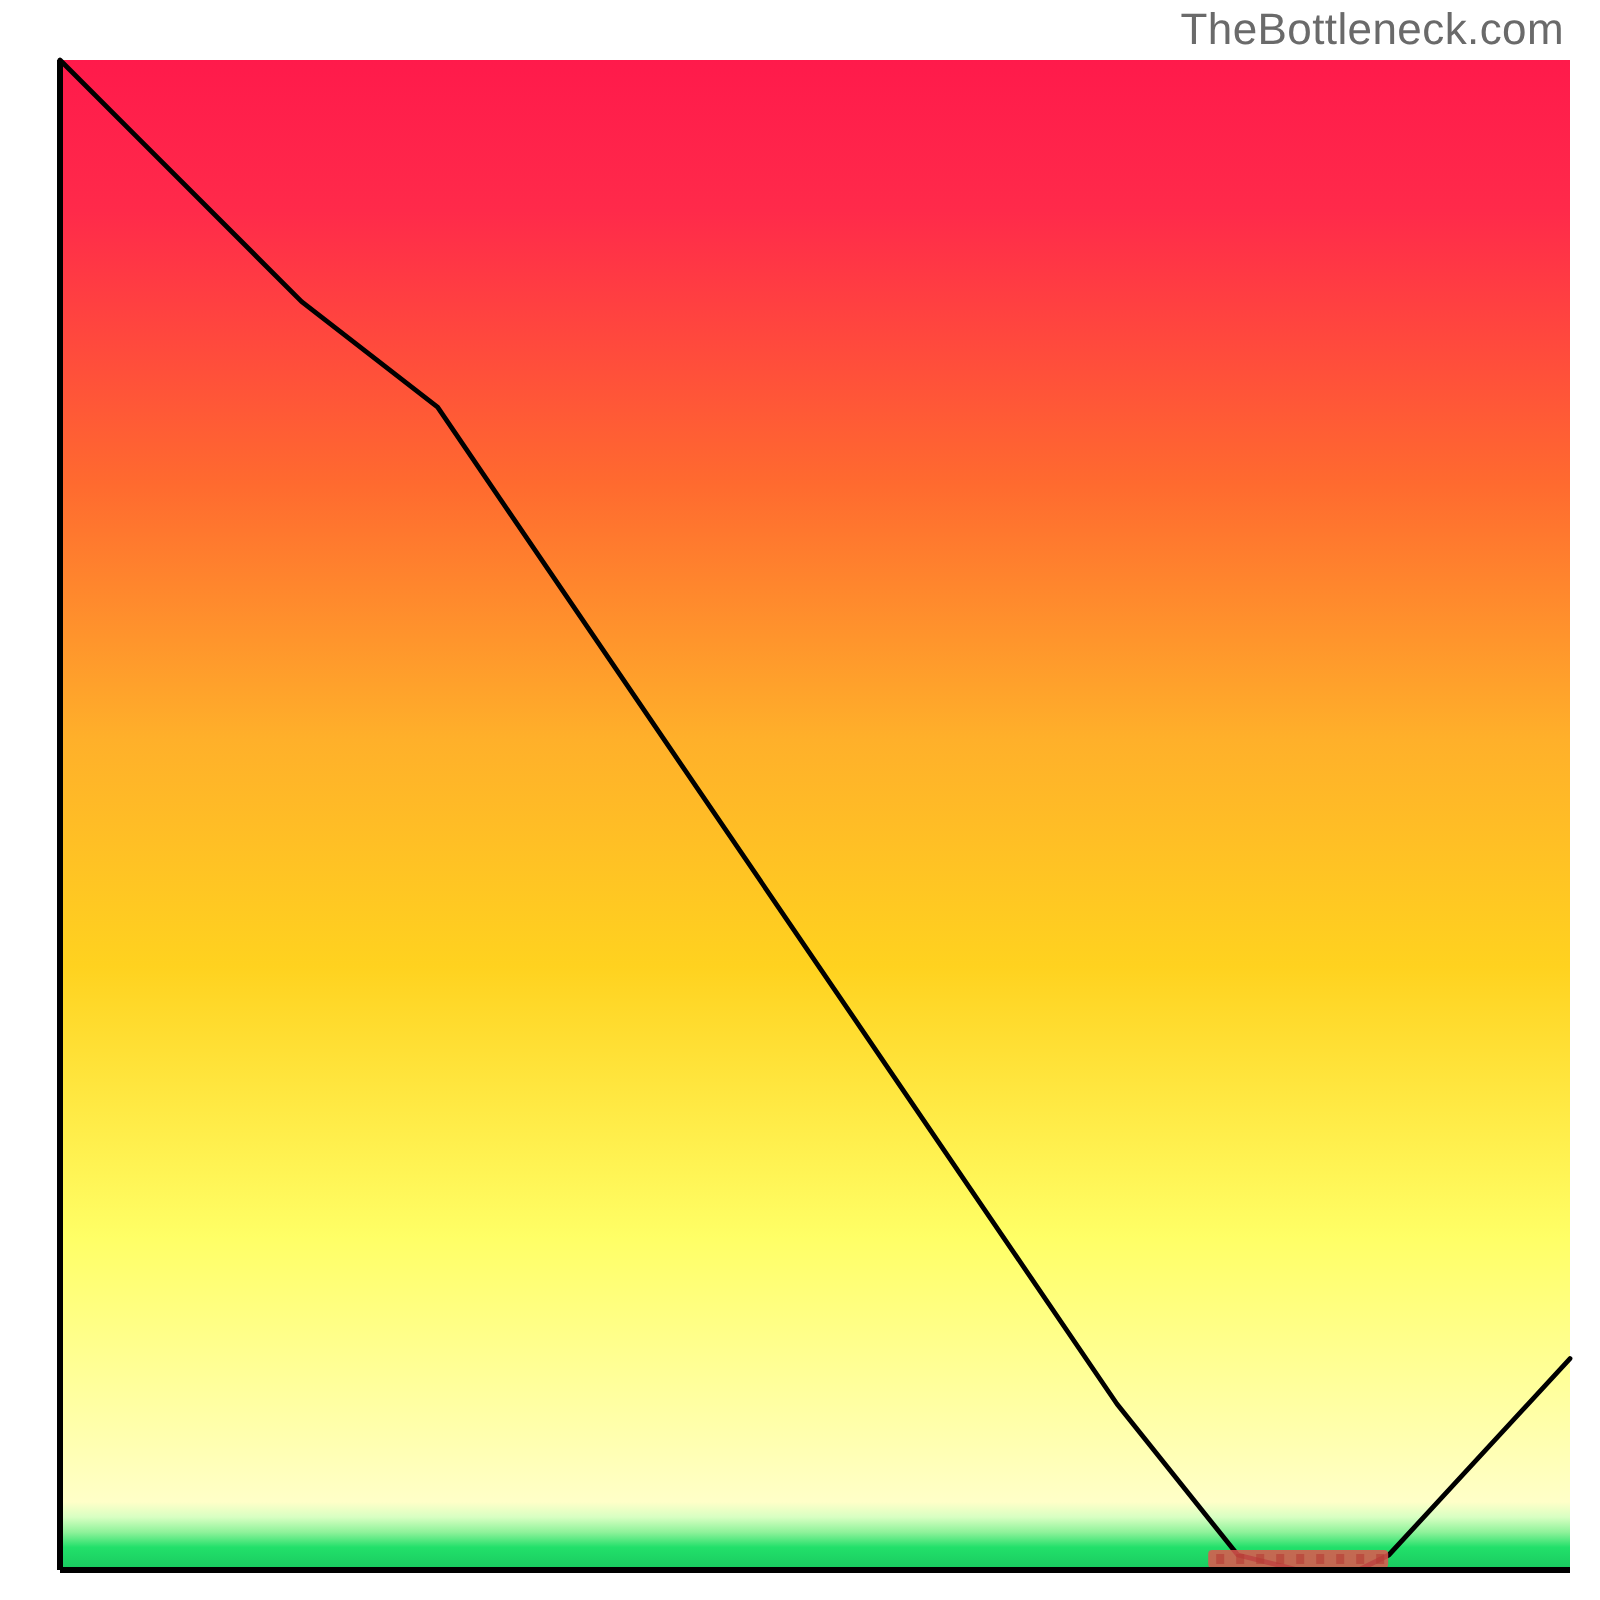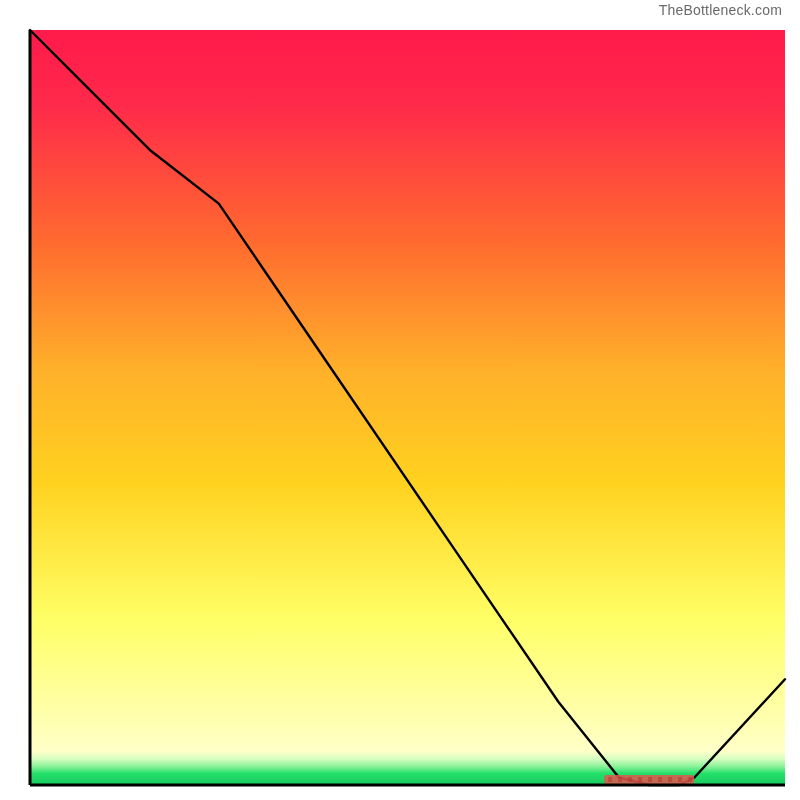--- a/index.html
+++ b/index.html
@@ -14,21 +14,21 @@
   #stage {
     position: relative;
     width: 800px;
     height: 800px;
   }
   #watermark {
     position: absolute;
     top: 2px;
     right: 18px;
     color: #6a6a6a;
-    font-size: 14px;
+    font-size: 22px;
     letter-spacing: 0.2px;
     font-weight: 400;
     user-select: none;
   }
   svg {
     display: block;
   }
 </style>
 </head>
 <body>

